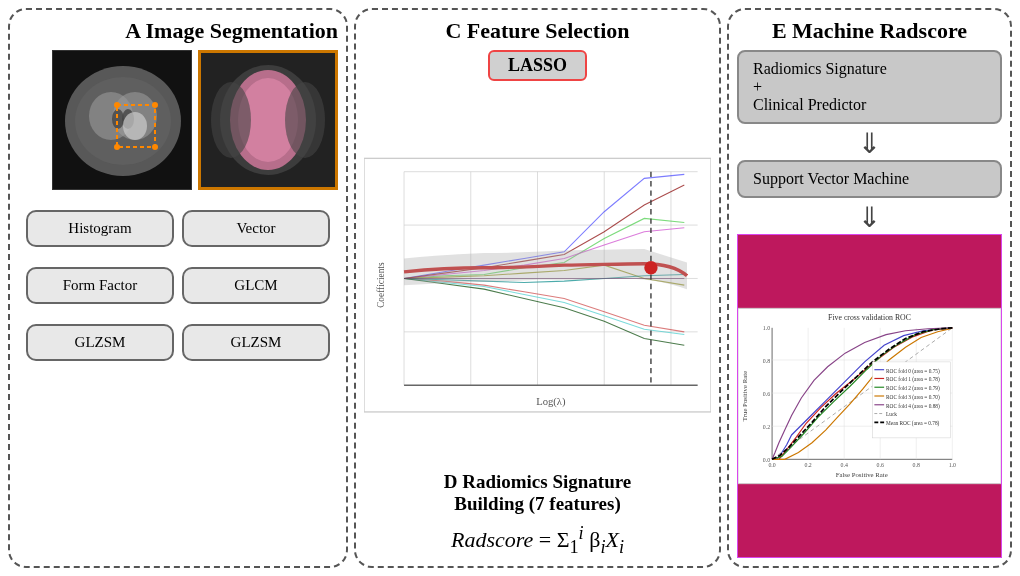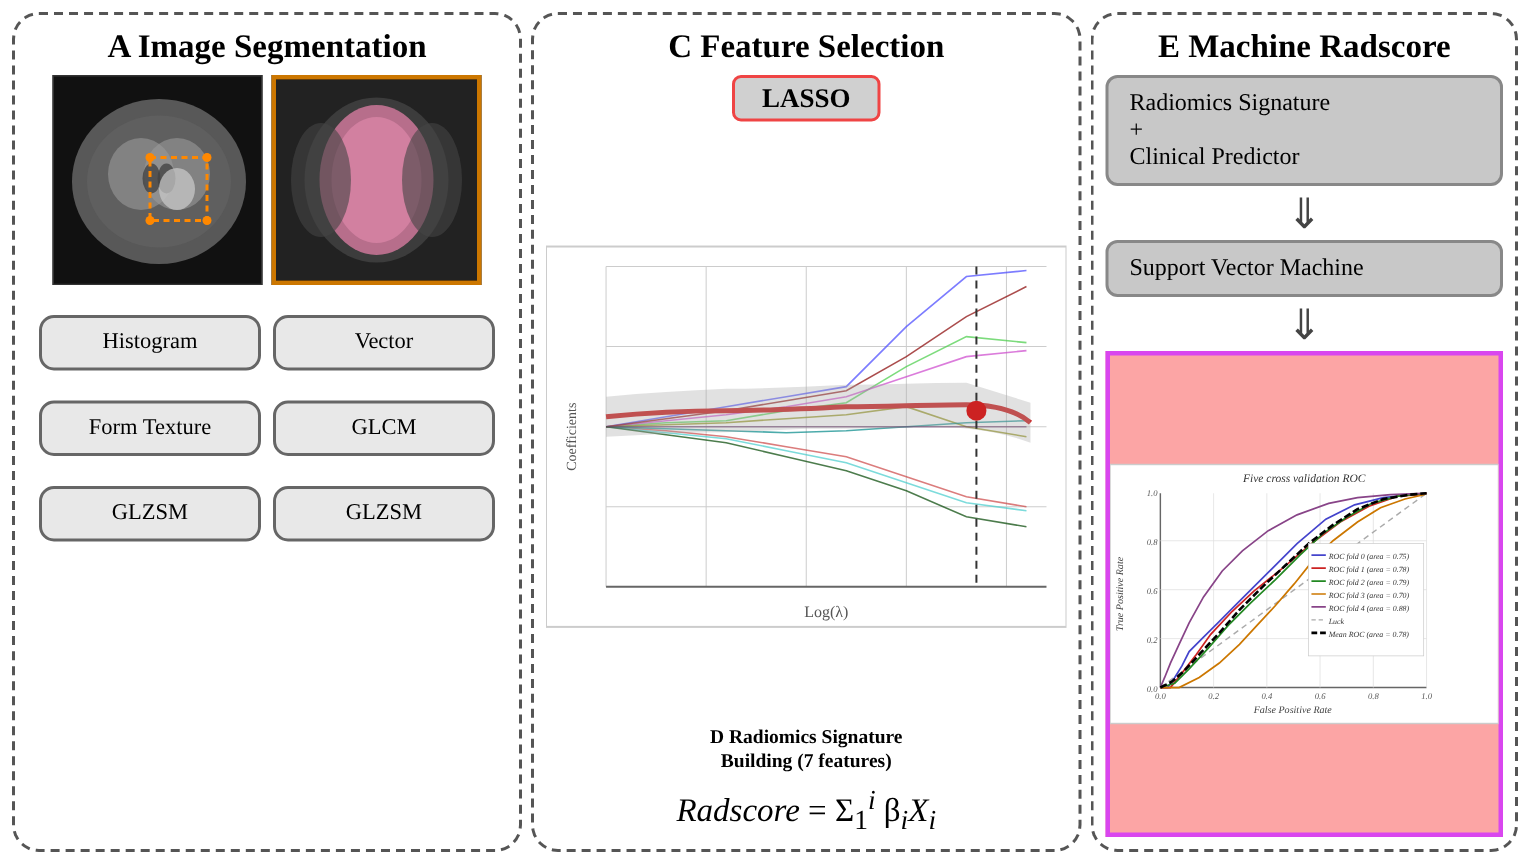--- a/index.html
+++ b/index.html
@@ -20,20 +20,21 @@
       border-radius: 18px;
       padding: 8px;
       display: flex;
       flex-direction: column;
       align-items: center;
       position: relative;
     }
 
     .panel-a {
       flex: 0 0 340px;
+      align-items: flex-end;
     }
 
     .panel-c {
       flex: 1;
     }
 
     .panel-e {
       flex: 0 0 285px;
     }
 
@@ -105,21 +106,21 @@
       background: #d0d0d0;
     }
 
     .lasso-chart {
       width: 100%;
       flex: 1;
       min-height: 180px;
     }
 
     .panel-d-title {
-      font-size: 13px;
+      font-size: 19px;
       font-weight: bold;
       text-align: center;
       margin-top: 4px;
       margin-bottom: 4px;
     }
 
     .radscore {
       font-size: 22px;
       text-align: center;
       margin-top: 4px;
@@ -141,23 +142,22 @@
       font-size: 28px;
       color: #444;
       line-height: 1;
       margin: 2px 0;
     }
 
     .roc-chart {
       width: 100%;
       flex: 1;
       min-height: 160px;
-      border: 3px solid #d946ef;
-      background: #fca5a5;
-      font-style: italic;
+      border: 1px solid #d946ef;
+      background: #be185d;
     }
   </style>
 </head>
 <body>
 
 <div class="panel panel-a">
   <div class="panel-title">A Image Segmentation</div>
 
   <div class="image-row">
 
@@ -198,21 +198,21 @@
         <ellipse cx="30" cy="67" rx="20" ry="38" fill="#444" opacity="0.6"></ellipse>
         <ellipse cx="104" cy="67" rx="20" ry="38" fill="#444" opacity="0.6"></ellipse>
       </svg>
     </div>
   </div>
 
 
   <div class="feature-grid">
     <div class="feature-box">Histogram</div>
     <div class="feature-box">Vector</div>
-    <div class="feature-box">Form Texture</div>
+    <div class="feature-box">Form Factor</div>
     <div class="feature-box">GLCM</div>
     <div class="feature-box">GLZSM</div>
     <div class="feature-box">GLZSM</div>
   </div>
 </div>
 
 <div class="panel panel-c">
   <div class="panel-title">C Feature Selection</div>
   <div class="lasso-label">LASSO</div>
 

